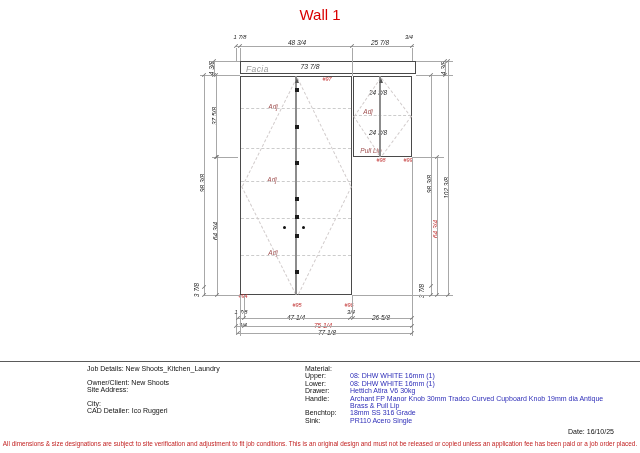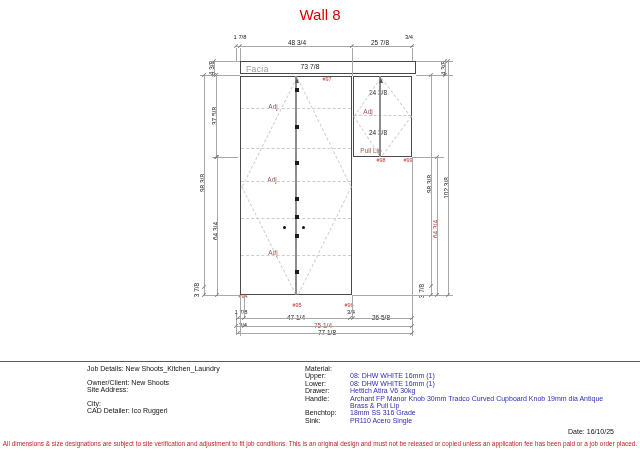--- a/index.html
+++ b/index.html
@@ -2,21 +2,21 @@
 <html><head>
 <meta charset="utf-8">
 <style>
   html,body{margin:0;padding:0;background:#fff;}
   .page{position:relative;width:640px;height:453px;background:#fff;overflow:hidden;
         font-family:"Liberation Sans",sans-serif;}
   
   .hdr-title{position:absolute;left:14px;top:6px;font-size:15px;color:#000;}
   .hdr-wall{position:absolute;left:0;right:0;top:6px;text-align:center;font-size:15px;color:#d90000;}
   
-  .draw{position:absolute;left:0;top:0;width:640px;height:296px;}
+  .draw{position:absolute;left:0;top:0;width:640px;height:296px;font-style:italic;}
   .facia{position:absolute;left:240px;top:61px;width:176px;height:13px;border:1px solid #4a4a4a;box-sizing:border-box;background:#fff;}
   .facia-lbl{position:absolute;left:5px;top:1.5px;font-size:8.5px;color:#9a9a9a;letter-spacing:.4px;}
   .cab{position:absolute;border:1px solid #4a4a4a;box-sizing:border-box;}
   .cabL{left:240px;top:76px;width:112px;height:219px;}
   .cabR{left:353px;top:76px;width:59px;height:81px;}
   
   .ln{position:absolute;background:#a8a8a8;}
   .dsh{position:absolute;border-top:1px dashed #cccccc;height:0;}
   .diag{position:absolute;border-top:1px dashed #d2cccc;height:0;transform-origin:0 0;}
   .tick{position:absolute;width:1px;height:5px;background:#777;transform:translate(-50%,-50%) rotate(45deg);}
@@ -41,21 +41,21 @@
   .mrow .ml{width:45px;flex:none;}
   .mrow .mv{width:272px;color:#2e2eb8;}
   .date{position:absolute;right:26px;top:428px;font-size:7px;color:#111;}
   .disc{position:absolute;left:0;right:0;top:440px;text-align:center;font-size:6.4px;color:#c22222;}
 </style>
 </head>
 <body>
 
 <div class="page">
 
-  <div class="hdr-wall">Wall 8</div>
+  <div class="hdr-wall">Wall 1</div>
 
   <div class="draw" id="draw">
     <div class="facia">
       <span class="facia-lbl">Facia</span>
     </div>
     <span class="dh" style="left:310px;top:67px;font-size:6.8px">73 7/8</span>
 
     <div class="cab cabL"></div>
     <div class="cab cabR"></div>
 

